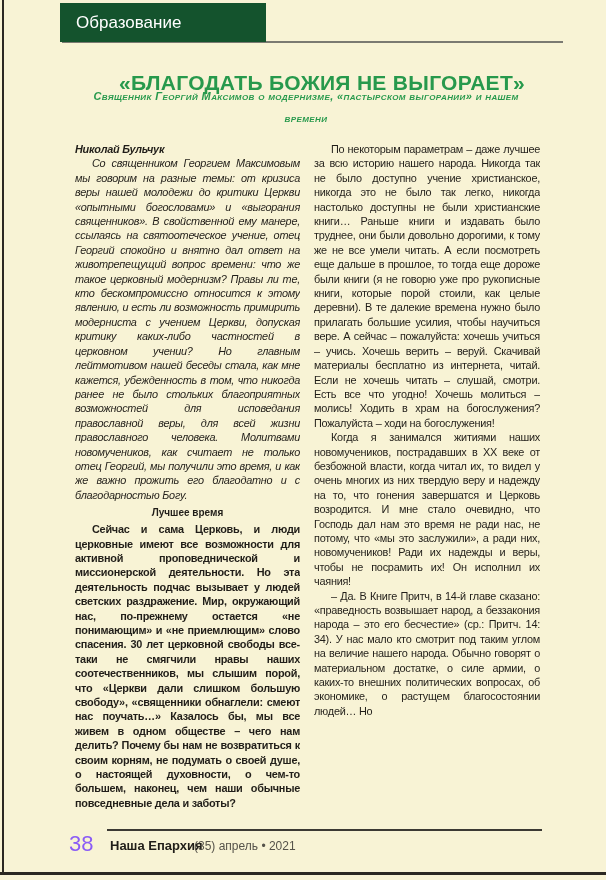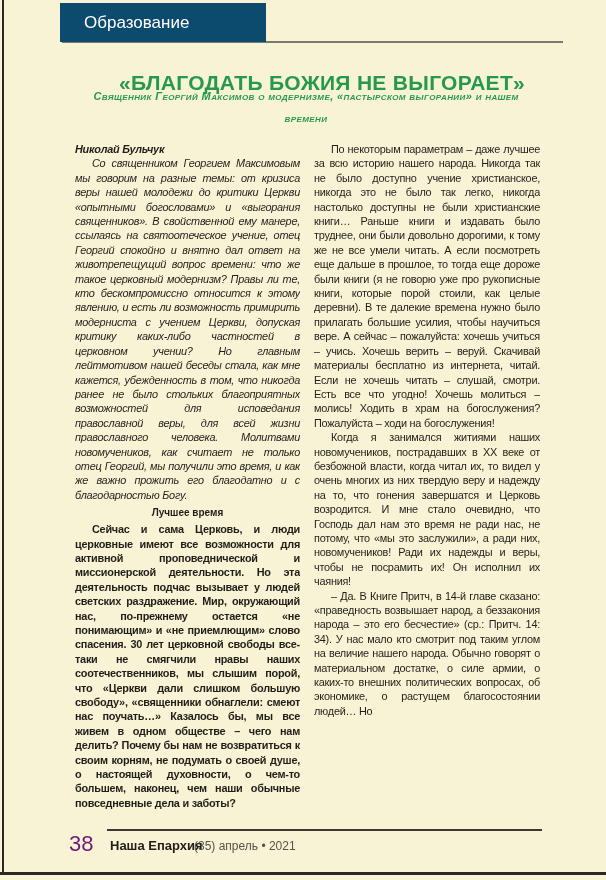--- a/index.html
+++ b/index.html
@@ -24,25 +24,25 @@
   .bottom-border {
     position: absolute;
     left: 0; top: 872px;
     width: 606px; height: 3px;
     background: #2b2822;
   }
   .section-banner {
     position: absolute;
     left: 60px; top: 3px;
     width: 206px; height: 39px;
-    background: #0c4a6e;
+    background: #14532d;
     color: #ffffff;
     display: flex;
     align-items: center;
-    padding-left: 24px;
+    padding-left: 16px;
     box-sizing: border-box;
     font-size: 17px;
     z-index: 2;
   }
   .header-rule {
     position: absolute;
     left: 62px; top: 41px;
     width: 501px; height: 2px;
     background: #7b7a72;
     z-index: 1;
@@ -118,21 +118,21 @@
   .footer-rule {
     position: absolute;
     left: 107px; top: 829px;
     width: 435px; height: 2px;
     background: #3c3933;
   }
   .page-number {
     position: absolute;
     left: 69px; top: 831px;
     font-size: 22px;
-    color: #701a75;
+    color: #8b5cf6;
   }
   .mag-name {
     position: absolute;
     left: 110px; top: 838px;
     font-size: 13px;
     font-weight: bold;
     color: #211e19;
   }
   .issue-info {
     position: absolute;

